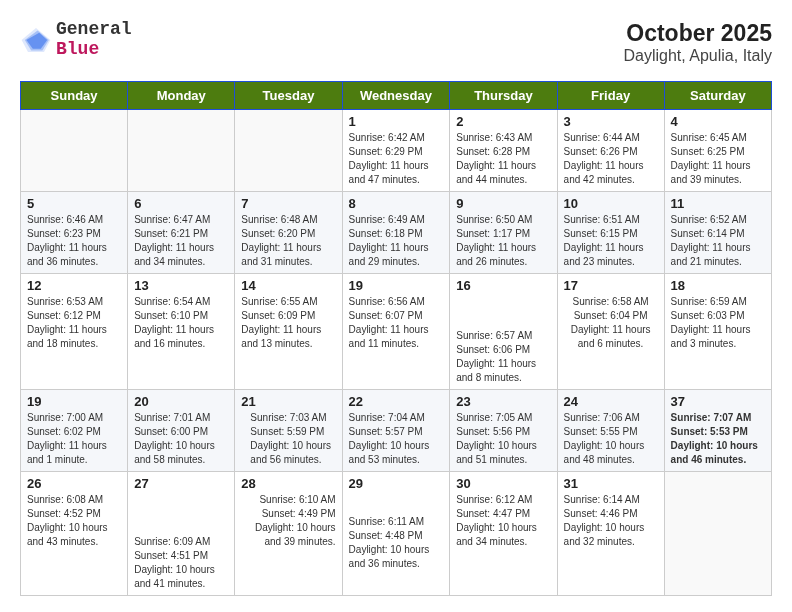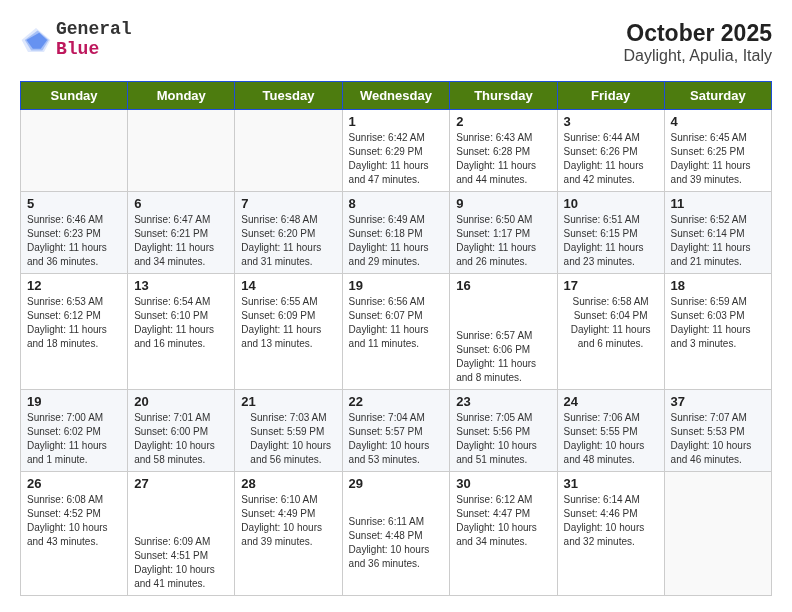--- a/index.html
+++ b/index.html
@@ -296,21 +296,21 @@
         </td>
         <td>
           <span class="day-number">24</span>
           <div class="day-info" style="white-space: pre-line;">Sunrise: 7:06 AM
 Sunset: 5:55 PM
 Daylight: 10 hours
 and 48 minutes.</div>
         </td>
         <td>
           <span class="day-number">37</span>
-          <div class="day-info" style="white-space: pre-line;">Sunrise: 7:07 AM
+          <div class="day-info" style="white-space: pre-line; font-weight: bold;">Sunrise: 7:07 AM
 Sunset: 5:53 PM
 Daylight: 10 hours
 and 46 minutes.</div>
         </td>
       </tr>
       <tr>
         <td>
           <span class="day-number">26</span>
           <div class="day-info" style="white-space: pre-line;">Sunrise: 6:08 AM
 Sunset: 4:52 PM
@@ -319,21 +319,21 @@
         </td>
         <td>
           <span class="day-number">27</span>
           <div class="day-info" style="white-space: pre-line; margin-top: 44px;">Sunrise: 6:09 AM
 Sunset: 4:51 PM
 Daylight: 10 hours
 and 41 minutes.</div>
         </td>
         <td>
           <span class="day-number">28</span>
-          <div class="day-info" style="white-space: pre-line;">Sunrise: 6:10 AM
+          <div class="day-info" style="white-space: pre-line; text-align: right;">Sunrise: 6:10 AM
 Sunset: 4:49 PM
 Daylight: 10 hours
 and 39 minutes.</div>
         </td>
         <td>
           <span class="day-number">29</span>
           <div class="day-info" style="white-space: pre-line; margin-top: 24px;">Sunrise: 6:11 AM
 Sunset: 4:48 PM
 Daylight: 10 hours
 and 36 minutes.</div>

